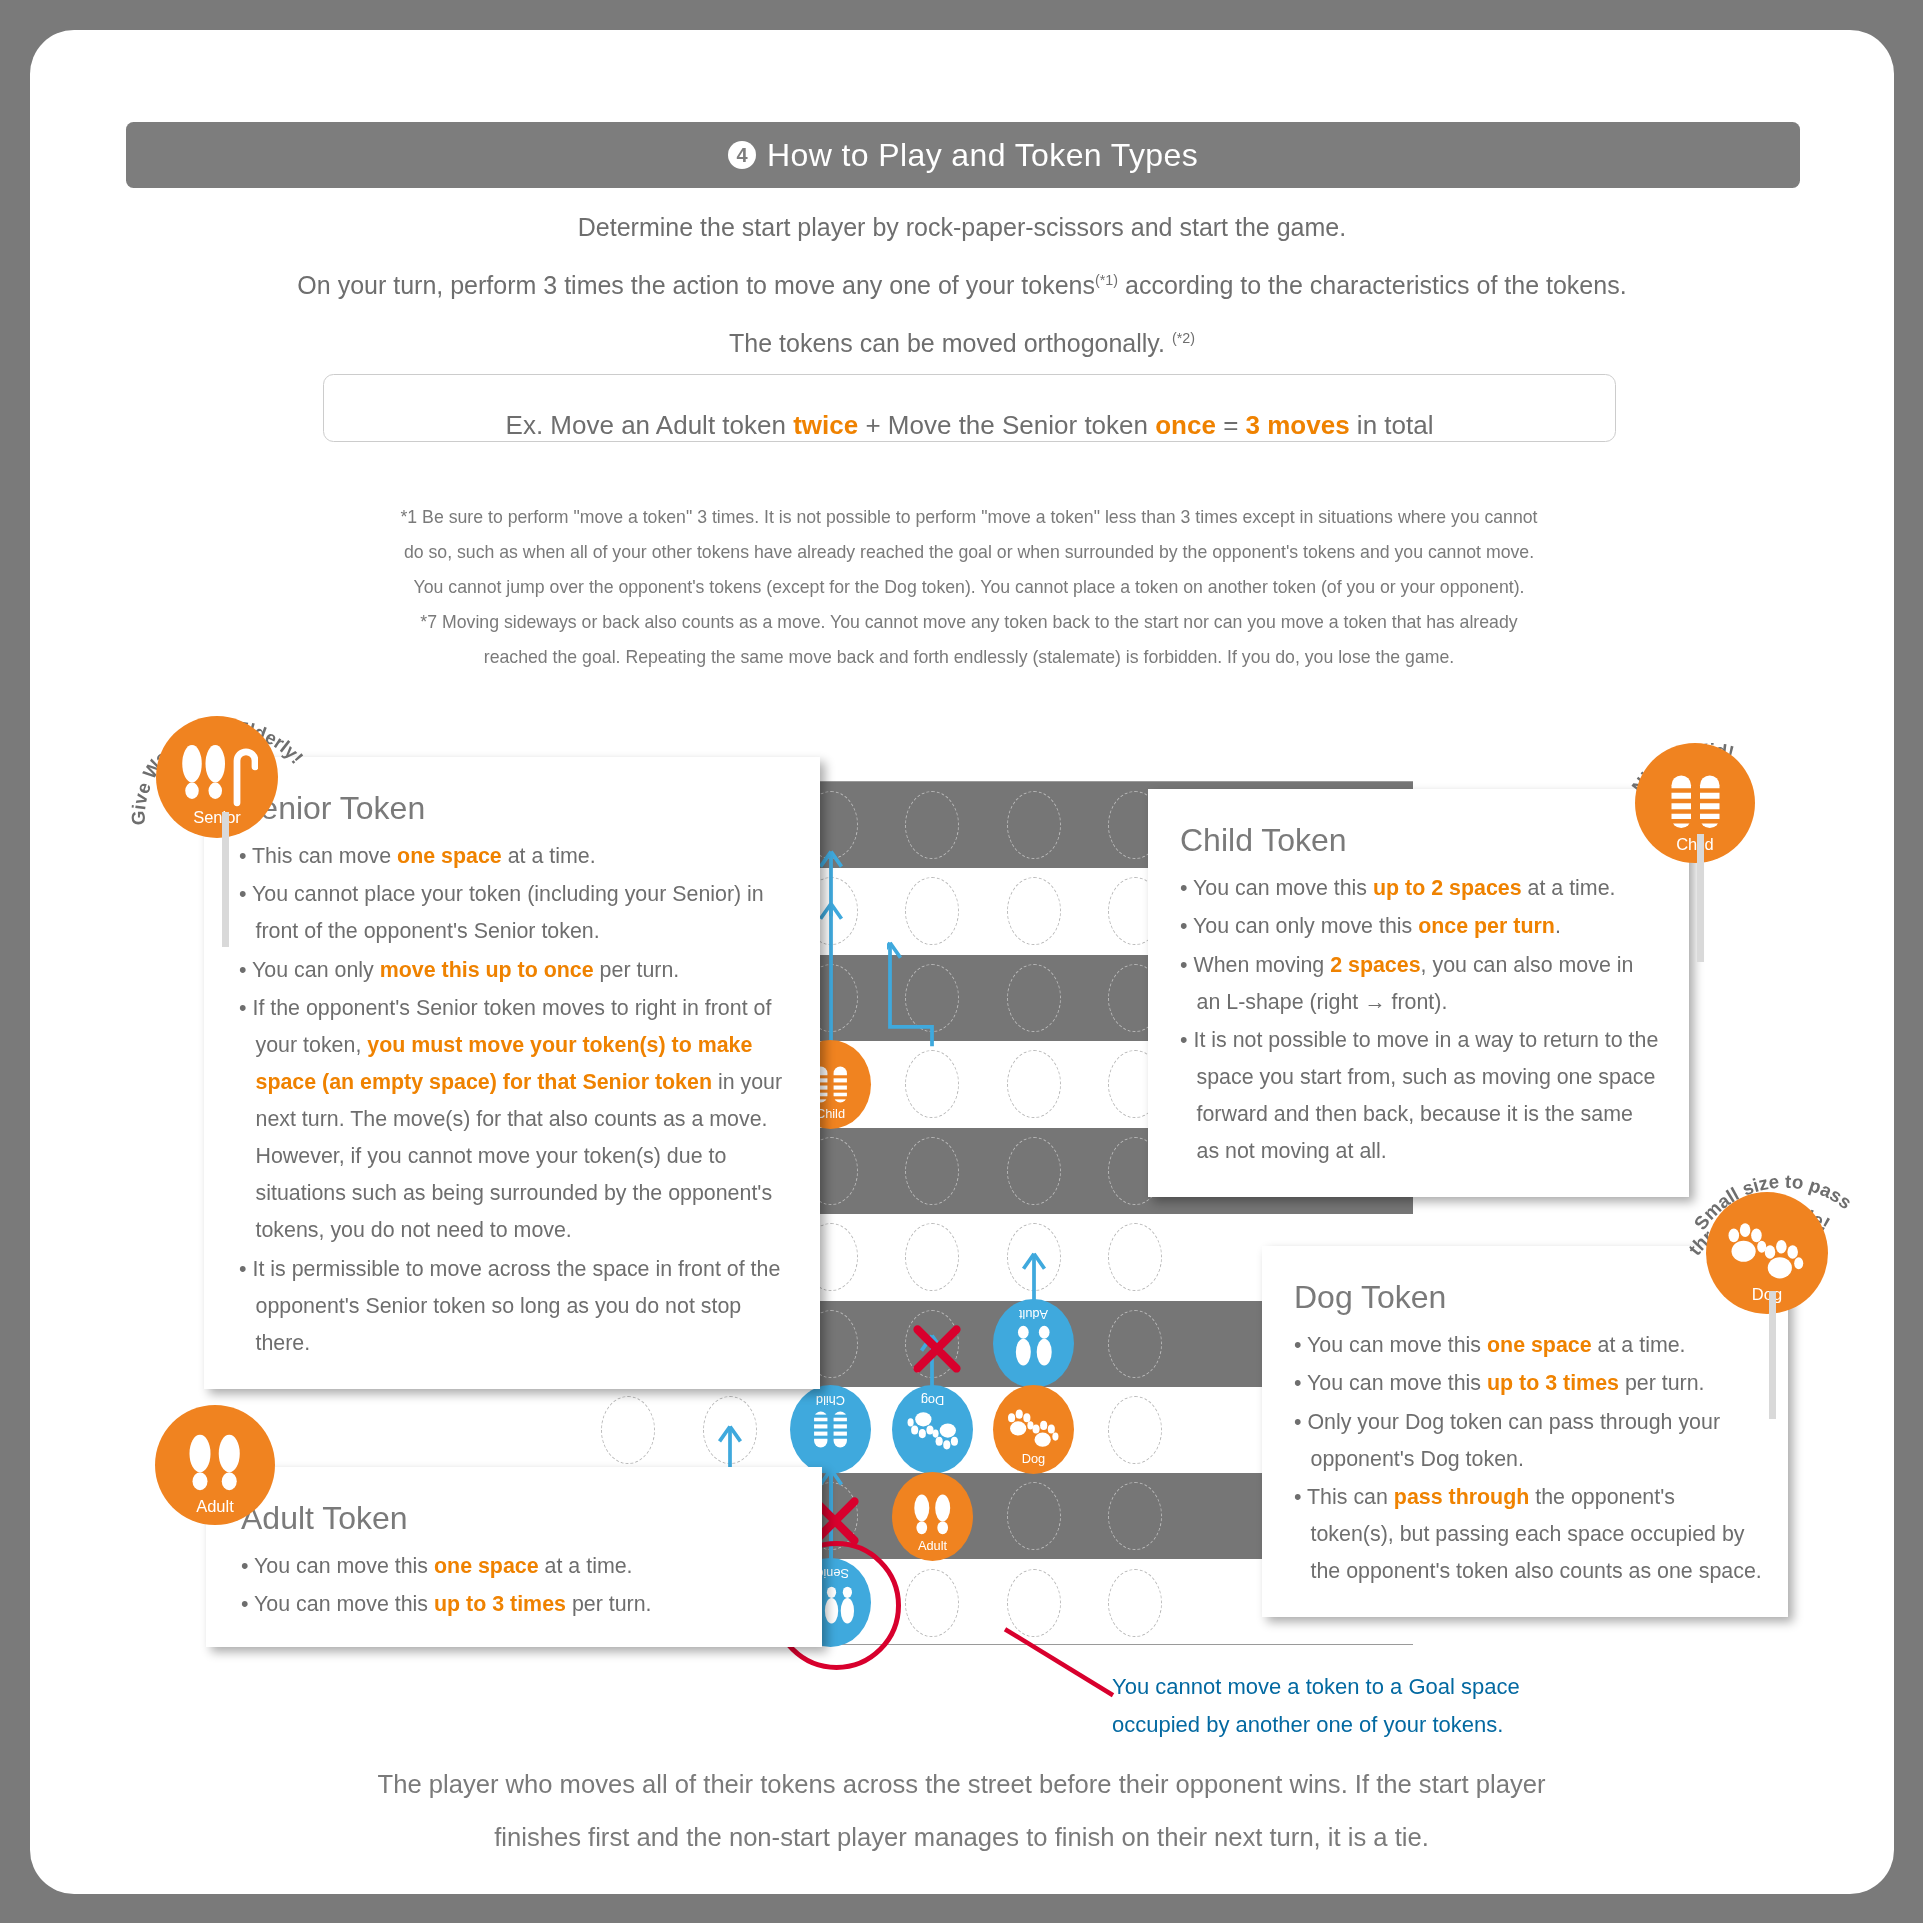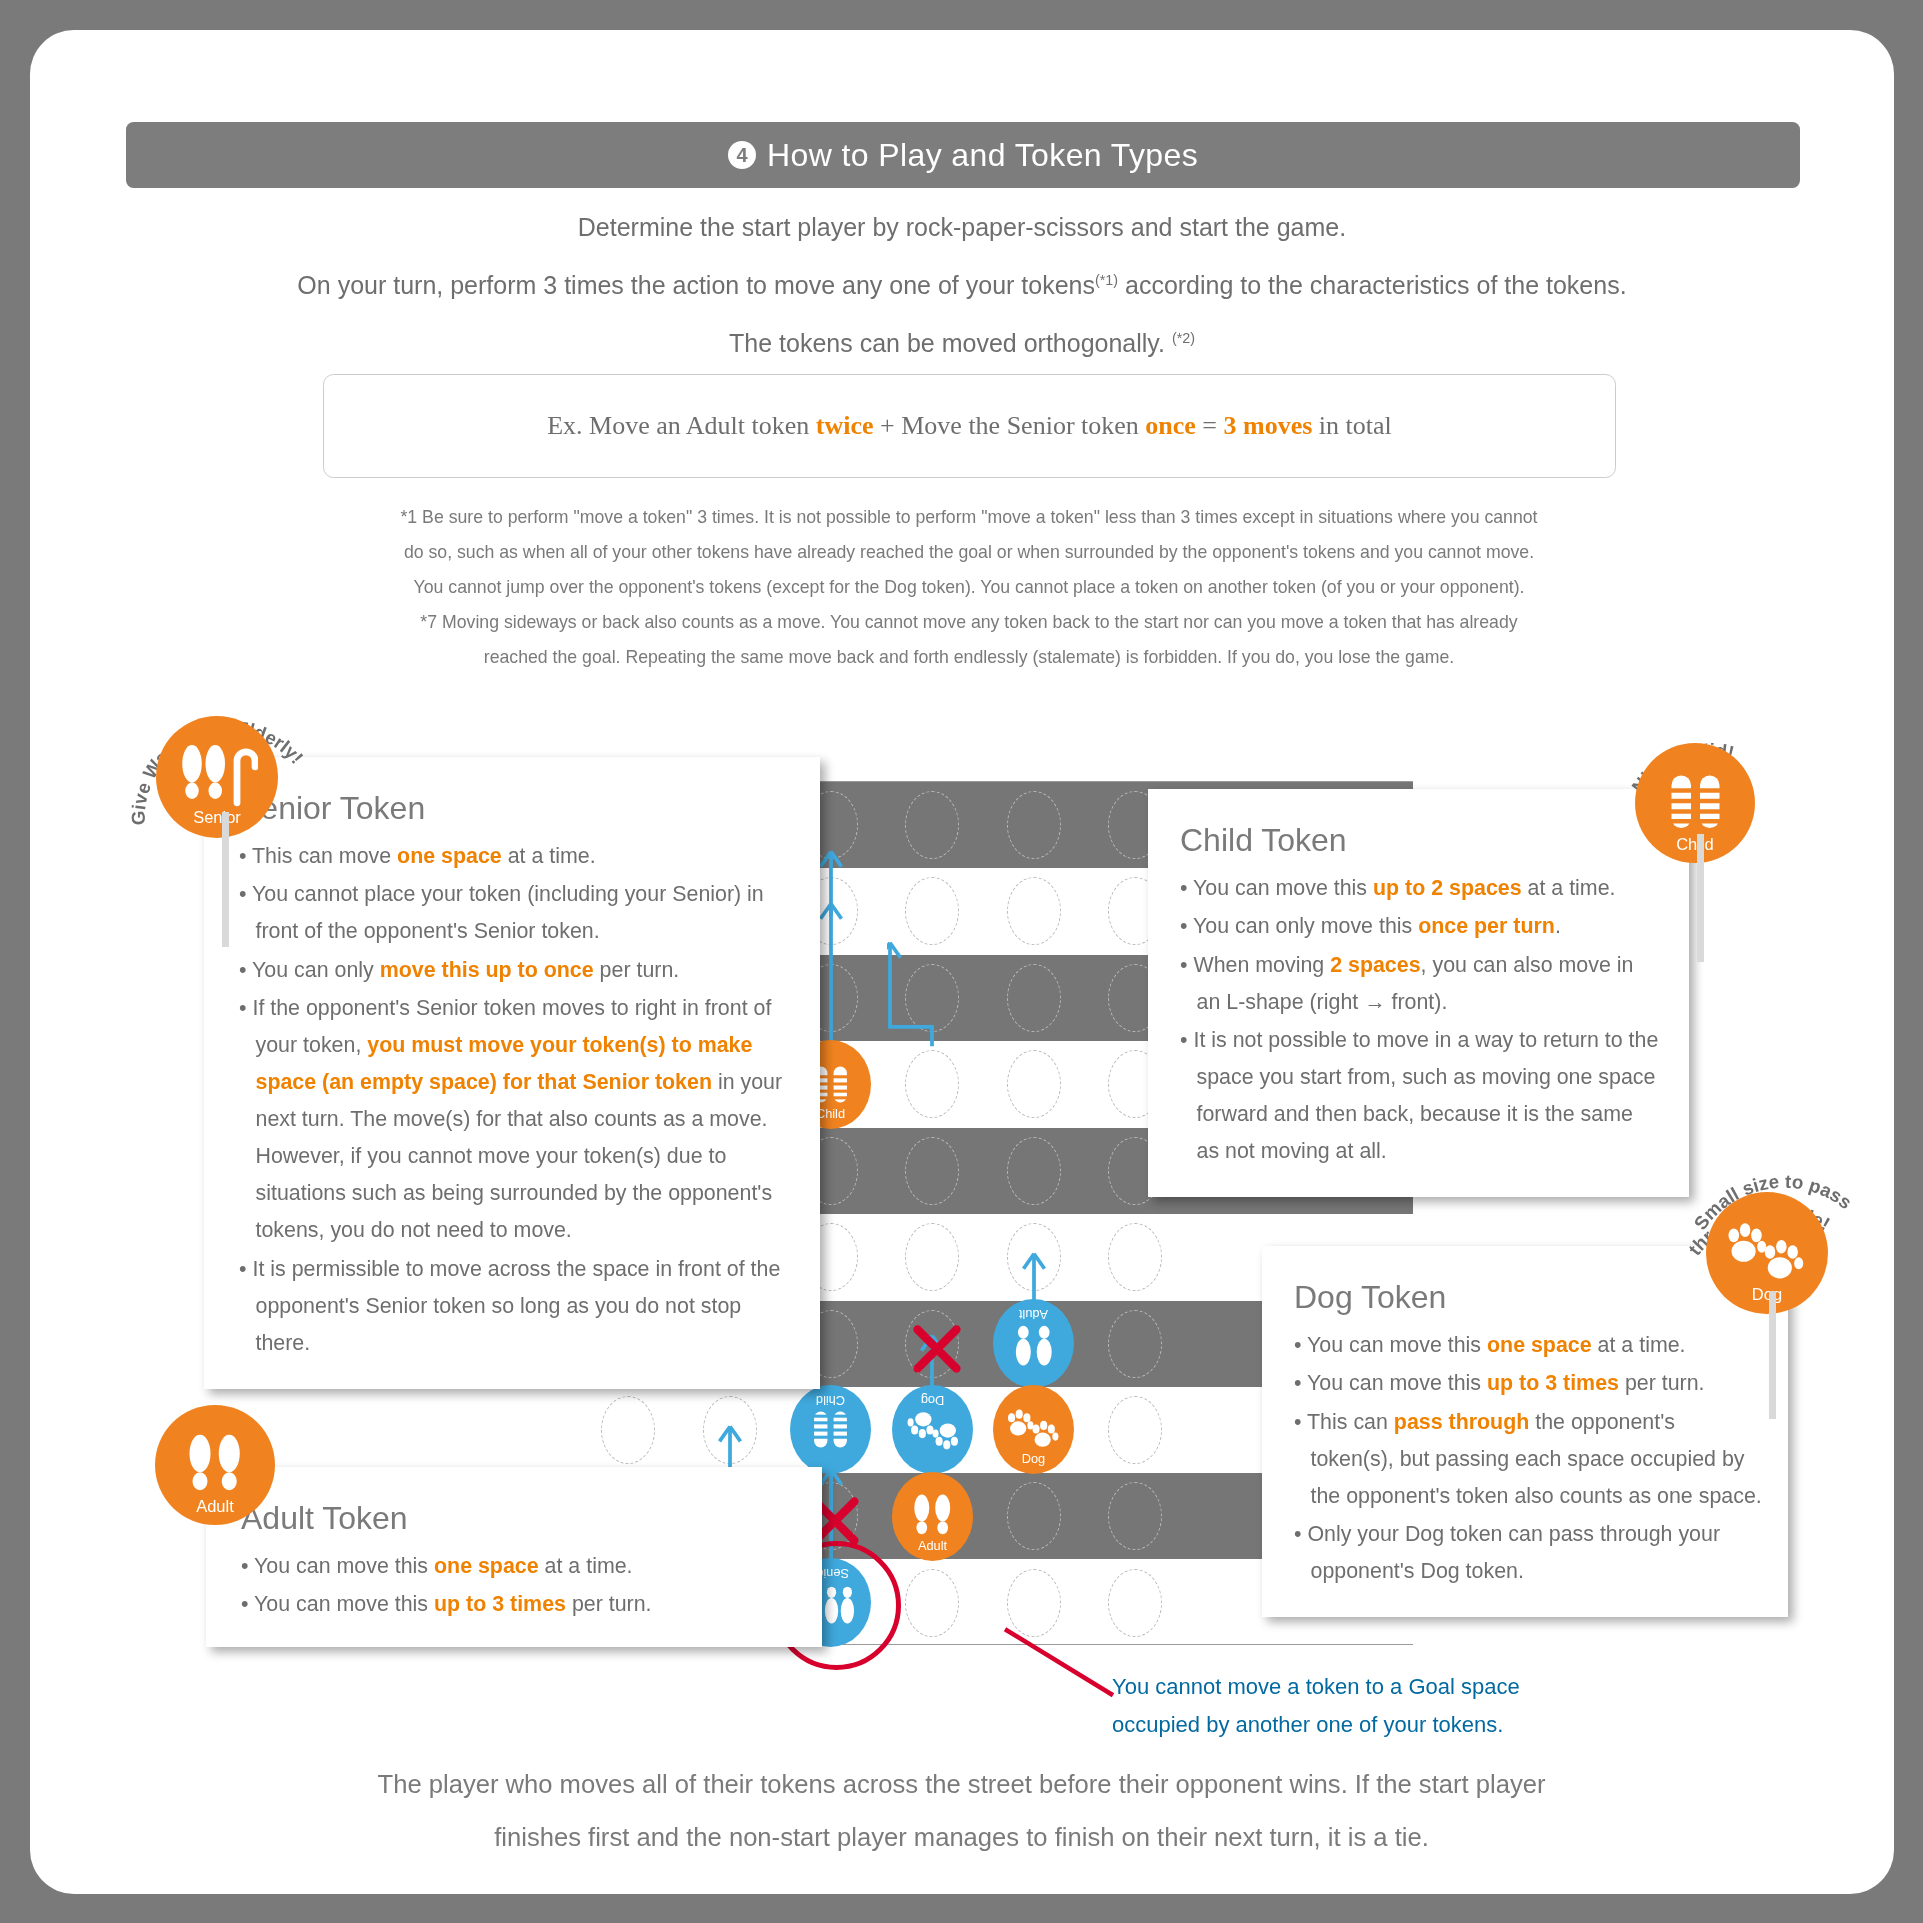--- a/index.html
+++ b/index.html
@@ -37,24 +37,24 @@
   
   .intro{
     position:absolute; left:83px; top:171px; width:1698px;
     text-align:center; color:#6e6e6e; font-size:25px; line-height:53px;
   }
   .intro sup{ font-size:14.3px; vertical-align:super; }
 
   
   .example-box{
     position:absolute; left:293px; top:344px;
-    width:1293px; height:104px;
+    width:1293px; height:68px;
     border:1.5px solid #cccccc; border-radius:10.5px;
     background:#fff;
-    display:flex;align-items:center;justify-content:center;font-family:Liberation Serif, serif;
+    display:flex;align-items:flex-end;justify-content:center;
   }
   .example-text{ font-size:26px;color:#6e6e6e; }
   .hl{ color:#ef8200; font-weight:bold; }
 
   
   .footnotes{
     position:absolute; left:225px; top:470px; width:1428px;
     text-align:center; color:#7a7a7a; font-size:17.7px; line-height:35px;
   }
 
@@ -440,22 +440,22 @@
         <li><span>When moving </span><span class="hl">2 spaces</span><span>, you can also move in an L-shape (right → front).</span></li>
         <li><span>It is not possible to move in a way to return to the space you start from, such as moving one space forward and then back, because it is the same as not moving at all.</span></li>
       </ul>
   </div>
 
   <div class="card" style="left:1232px;top:1216px;width:526px;padding:33px 25.6px 25.6px 32px;">
     <h3>Dog Token</h3>
     <ul id="ul-dog">
         <li><span>You can move this </span><span class="hl">one space</span><span> at a time.</span></li>
         <li><span>You can move this </span><span class="hl">up to 3 times</span><span> per turn.</span></li>
+        <li><span>Only your Dog token can pass through your opponent's Dog token.</span></li>
         <li><span>This can </span><span class="hl">pass through</span><span> the opponent's token(s), but passing each space occupied by the opponent's token also counts as one space.</span></li>
-        <li><span>Only your Dog token can pass through your opponent's Dog token.</span></li>
       </ul>
   </div>
 
   <div class="card" style="left:176px;top:1437px;width:616px;padding:33px 30px 22.5px 35px;">
     <h3>Adult Token</h3>
     <ul id="ul-adult">
         <li><span>You can move this </span><span class="hl">one space</span><span> at a time.</span></li>
         <li><span>You can move this </span><span class="hl">up to 3 times</span><span> per turn.</span></li>
       </ul>
   </div>

